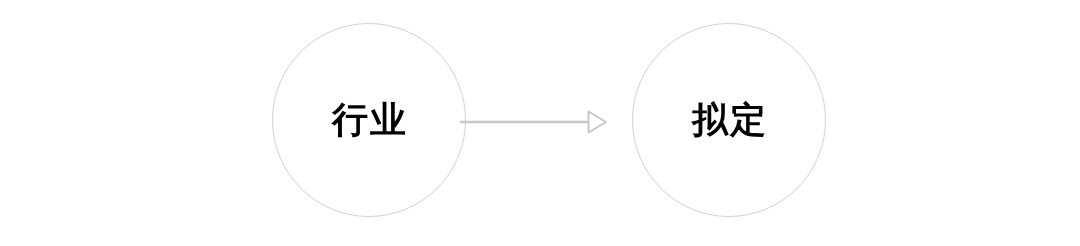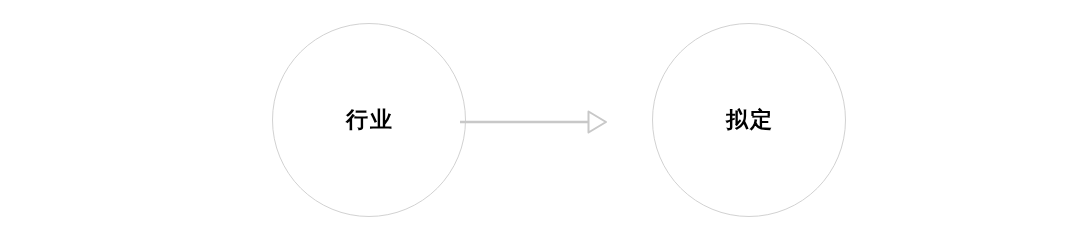--- a/index.html
+++ b/index.html
@@ -27,27 +27,27 @@
     border-radius: 50%;
     border: 1.3px solid #d2d2d2;
     box-sizing: border-box;
     background: #ffffff;
     display: flex;
     flex-direction: column;
     align-items: center;
     justify-content: center;
   }
   .node-1 { left: 272px; top: 23px; }
-  .node-2 { left: 652px; top: 23px; }
+  .node-2 { left: 632px; top: 23px; }
 
   .node-label {
     display: block;
     color: #000000;
     font-family: "DejaVu Sans", "Liberation Sans", sans-serif;
-    font-size: 22px;
+    font-size: 36px;
     font-weight: bold;
     line-height: 36px;
     letter-spacing: 2px;
     text-indent: 2px;
     text-align: center;
     white-space: nowrap;
   }
 
   
   .connector {

